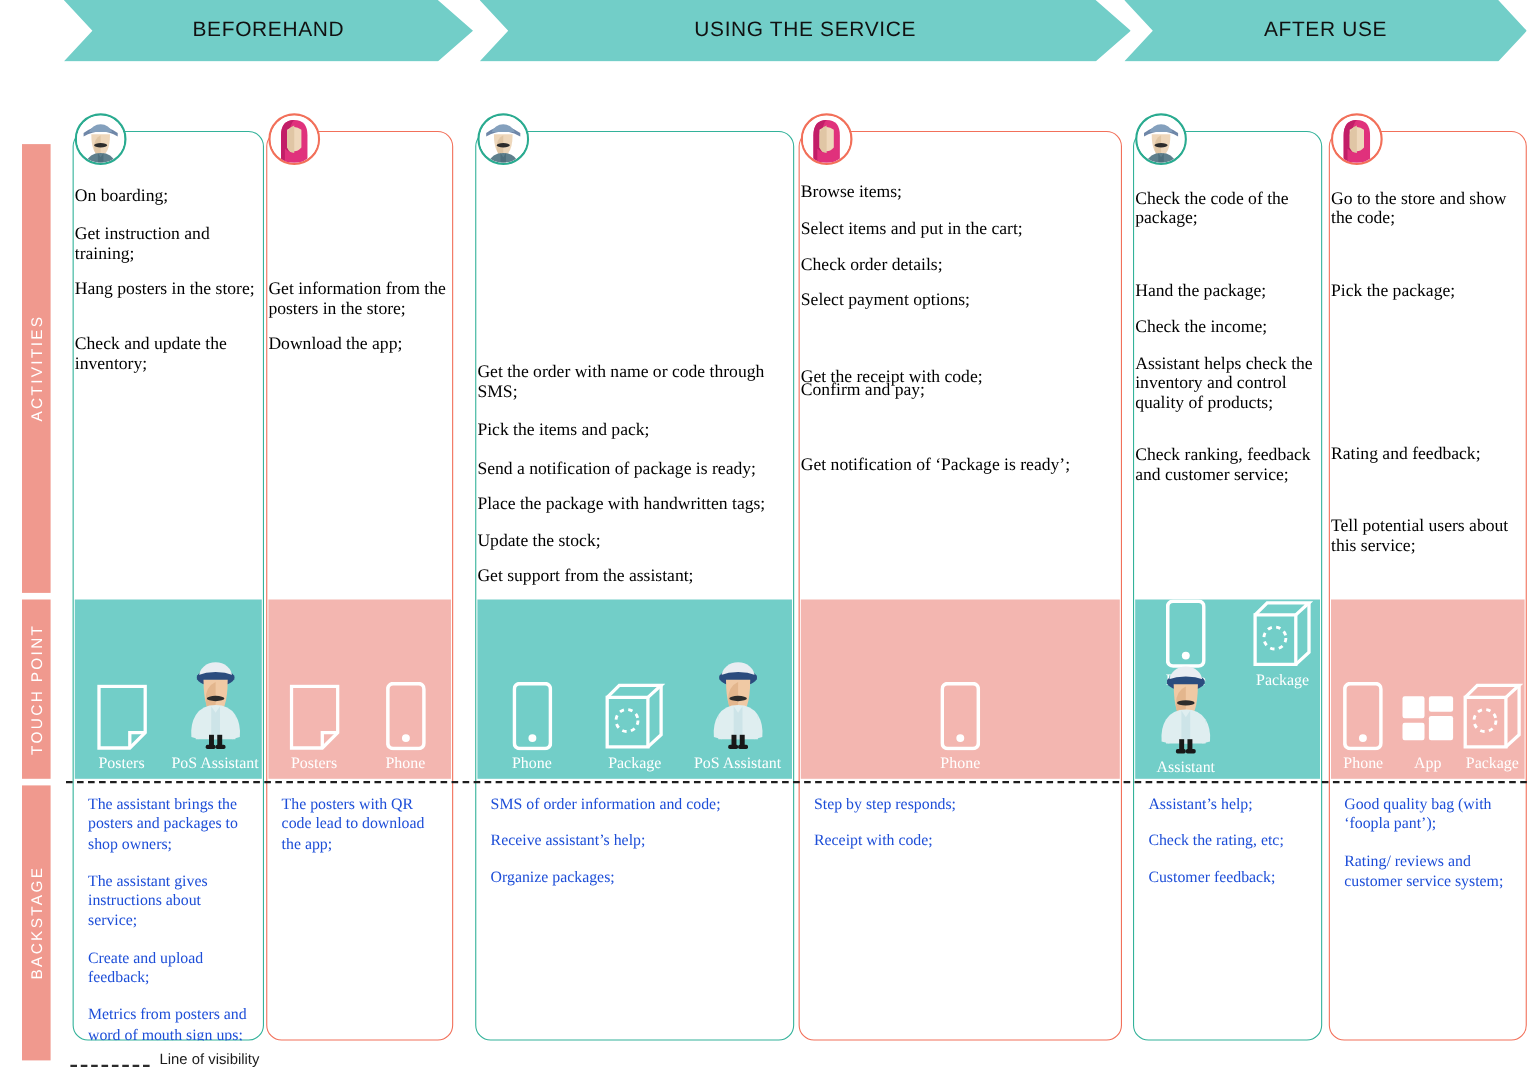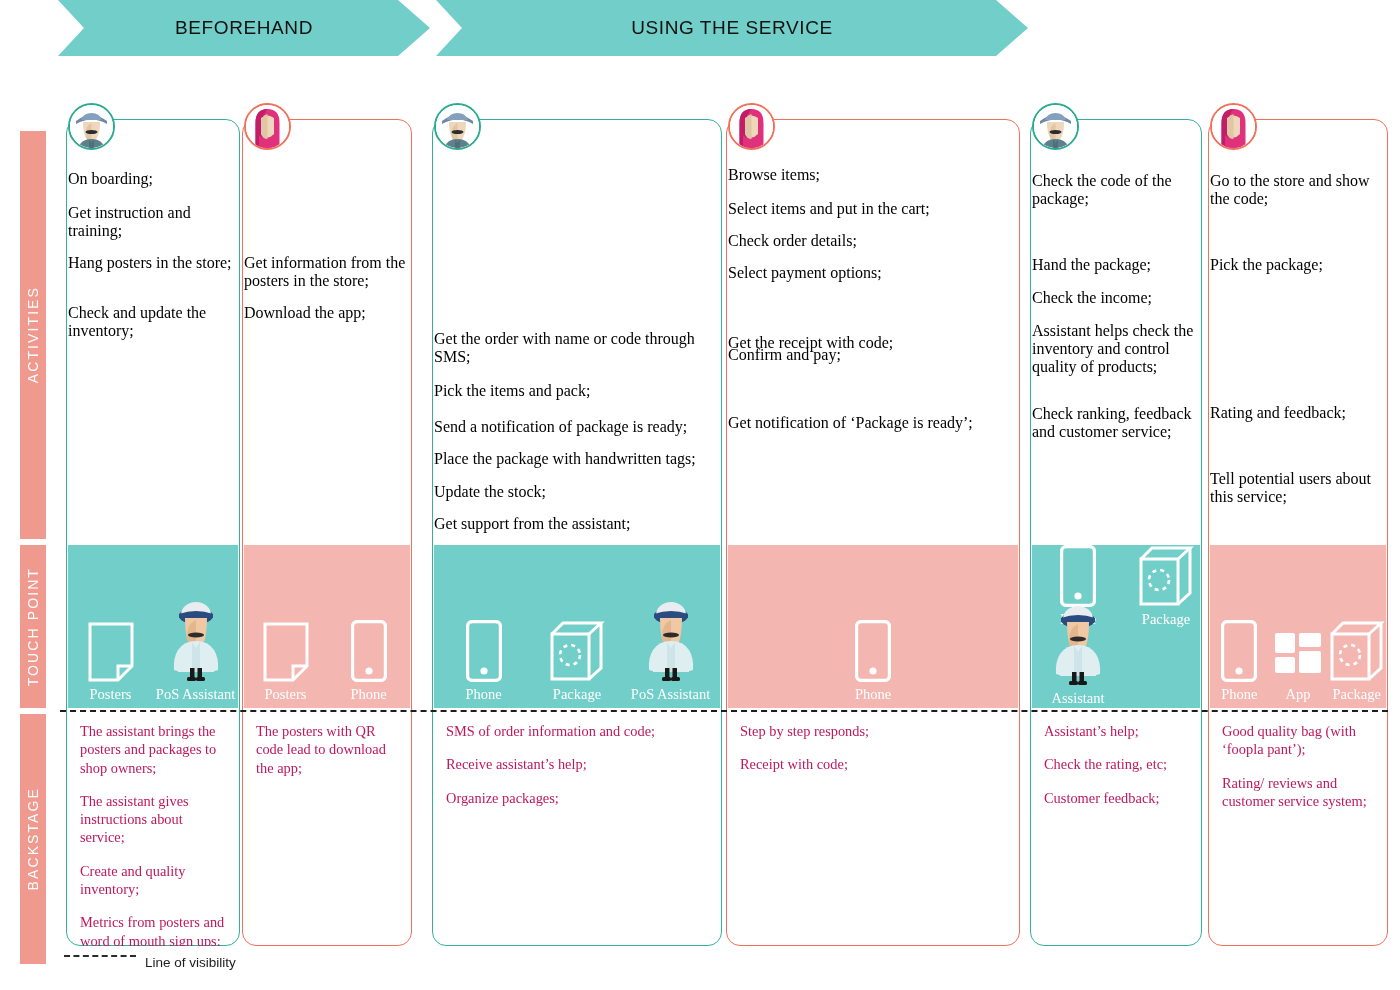--- a/index.html
+++ b/index.html
@@ -64,29 +64,29 @@
   .tp.pink { background: #f3b6b0; }
   .tpitem { display: flex; flex-direction: column; align-items: center; width: 88px; }
   .tplabel {
     font-size: 14.5px; color: #ffffff; text-align: center; line-height: 1.12;
     margin-top: 4px;
   }
   .tpicon { height: 78px; display: flex; align-items: flex-end; justify-content: center; }
 
   
   .bs { position: absolute; top: 714px; overflow: hidden; padding: 8px 10px 0 12px; }
-  .bs .blk { font-size: 14.4px; line-height: 1.27; color: #be185d; margin-bottom: 15px; }
+  .bs .blk { font-size: 14.4px; line-height: 1.27; color: #1d4ed8; margin-bottom: 15px; }
   .bs .blk.justify { text-align: justify; }
 
   
   .visline {
     position: absolute; left: 60px; width: 1328px; top: 710px; height: 0;
     border-top: 2.4px dashed #1d1d1d;
   }
-  .vislegend { position: absolute; left: 64px; top: 955px; display: flex; align-items: flex-start; gap: 9px; }
+  .vislegend { position: absolute; left: 64px; top: 955px; display: flex; align-items: flex-end; gap: 9px; }
   .vislegend .dash { width: 72px; height: 0; border-top: 2px dashed #2b2b2b; }
   .vislegend .txt { font-family: "Liberation Sans", sans-serif; font-size: 13.5px; color: #1c1c1c; }
 
   
   .avatar {
     position: absolute; top: 103px; width: 47px; height: 47px;
     border-radius: 50%; background: #fff; overflow: hidden;
   }
   .avatar.teal { border: 2px solid #2aab90; }
   .avatar.red  { border: 2px solid #f2705a; }
@@ -95,20 +95,23 @@
 </head>
 <body>
 
 <div id="stage">
 
   <div class="phase ph1">
     <span>BEFOREHAND</span>
   </div>
   <div class="phase ph2">
     <span>USING THE SERVICE</span>
+  </div>
+  <div class="phase ph3">
+    <span>AFTER USE</span>
   </div>
 
   <div class="rowlabel lbl-activities">
     <span>ACTIVITIES</span>
   </div>
   <div class="rowlabel lbl-touch">
     <span>TOUCH POINT</span>
   </div>
   <div class="rowlabel lbl-backstage">
     <span>BACKSTAGE</span>
@@ -169,21 +172,21 @@
         <rect x="20" y="79" width="9" height="4" rx="1.6" fill="#181818"></rect>
         <rect x="29" y="79" width="9" height="4" rx="1.6" fill="#181818"></rect>
       </svg>
           </div>
           <div class="tplabel">PoS Assistant</div>
         </div>
       </div>
       <div class="bs" style="left: 68px; width: 170px; height: 232px;">
         <div class="blk">The assistant brings the posters and packages to shop owners;</div>
         <div class="blk">The assistant gives instructions about service;</div>
-        <div class="blk">Create and quality inventory;</div>
+        <div class="blk">Create and upload feedback;</div>
         <div class="blk">Metrics from posters and word of mouth sign ups;</div>
       </div>
       <div class="avatar red" style="left: 244px;">
         <svg width="43" height="43" viewBox="0 0 43 43">
         <rect width="43" height="43" fill="#ffffff"></rect>
         <path d="M21.5 4 q12 0 12 14 l0 25 l-24 0 l0 -25 q0 -14 12 -14 z" fill="#e0317c"></path>
         <path d="M21.5 4 q-12 0 -12 14 l0 25 l8 0 l0 -25 q0 -11 4 -14 z" fill="#c21e68"></path>
         <path d="M15 13 q6.5 -5 13 0 l0 16 q-6.5 7 -13 0 z" fill="#eed7bb"></path>
         <path d="M21.5 9 q-6.5 2 -6.5 9 l0 11 q2 5 6.5 6 z" fill="#e0c6a5"></path>
         <path d="M13 30 q8.5 8 17 0 l0 13 l-17 0 z" fill="#e0317c"></path>

